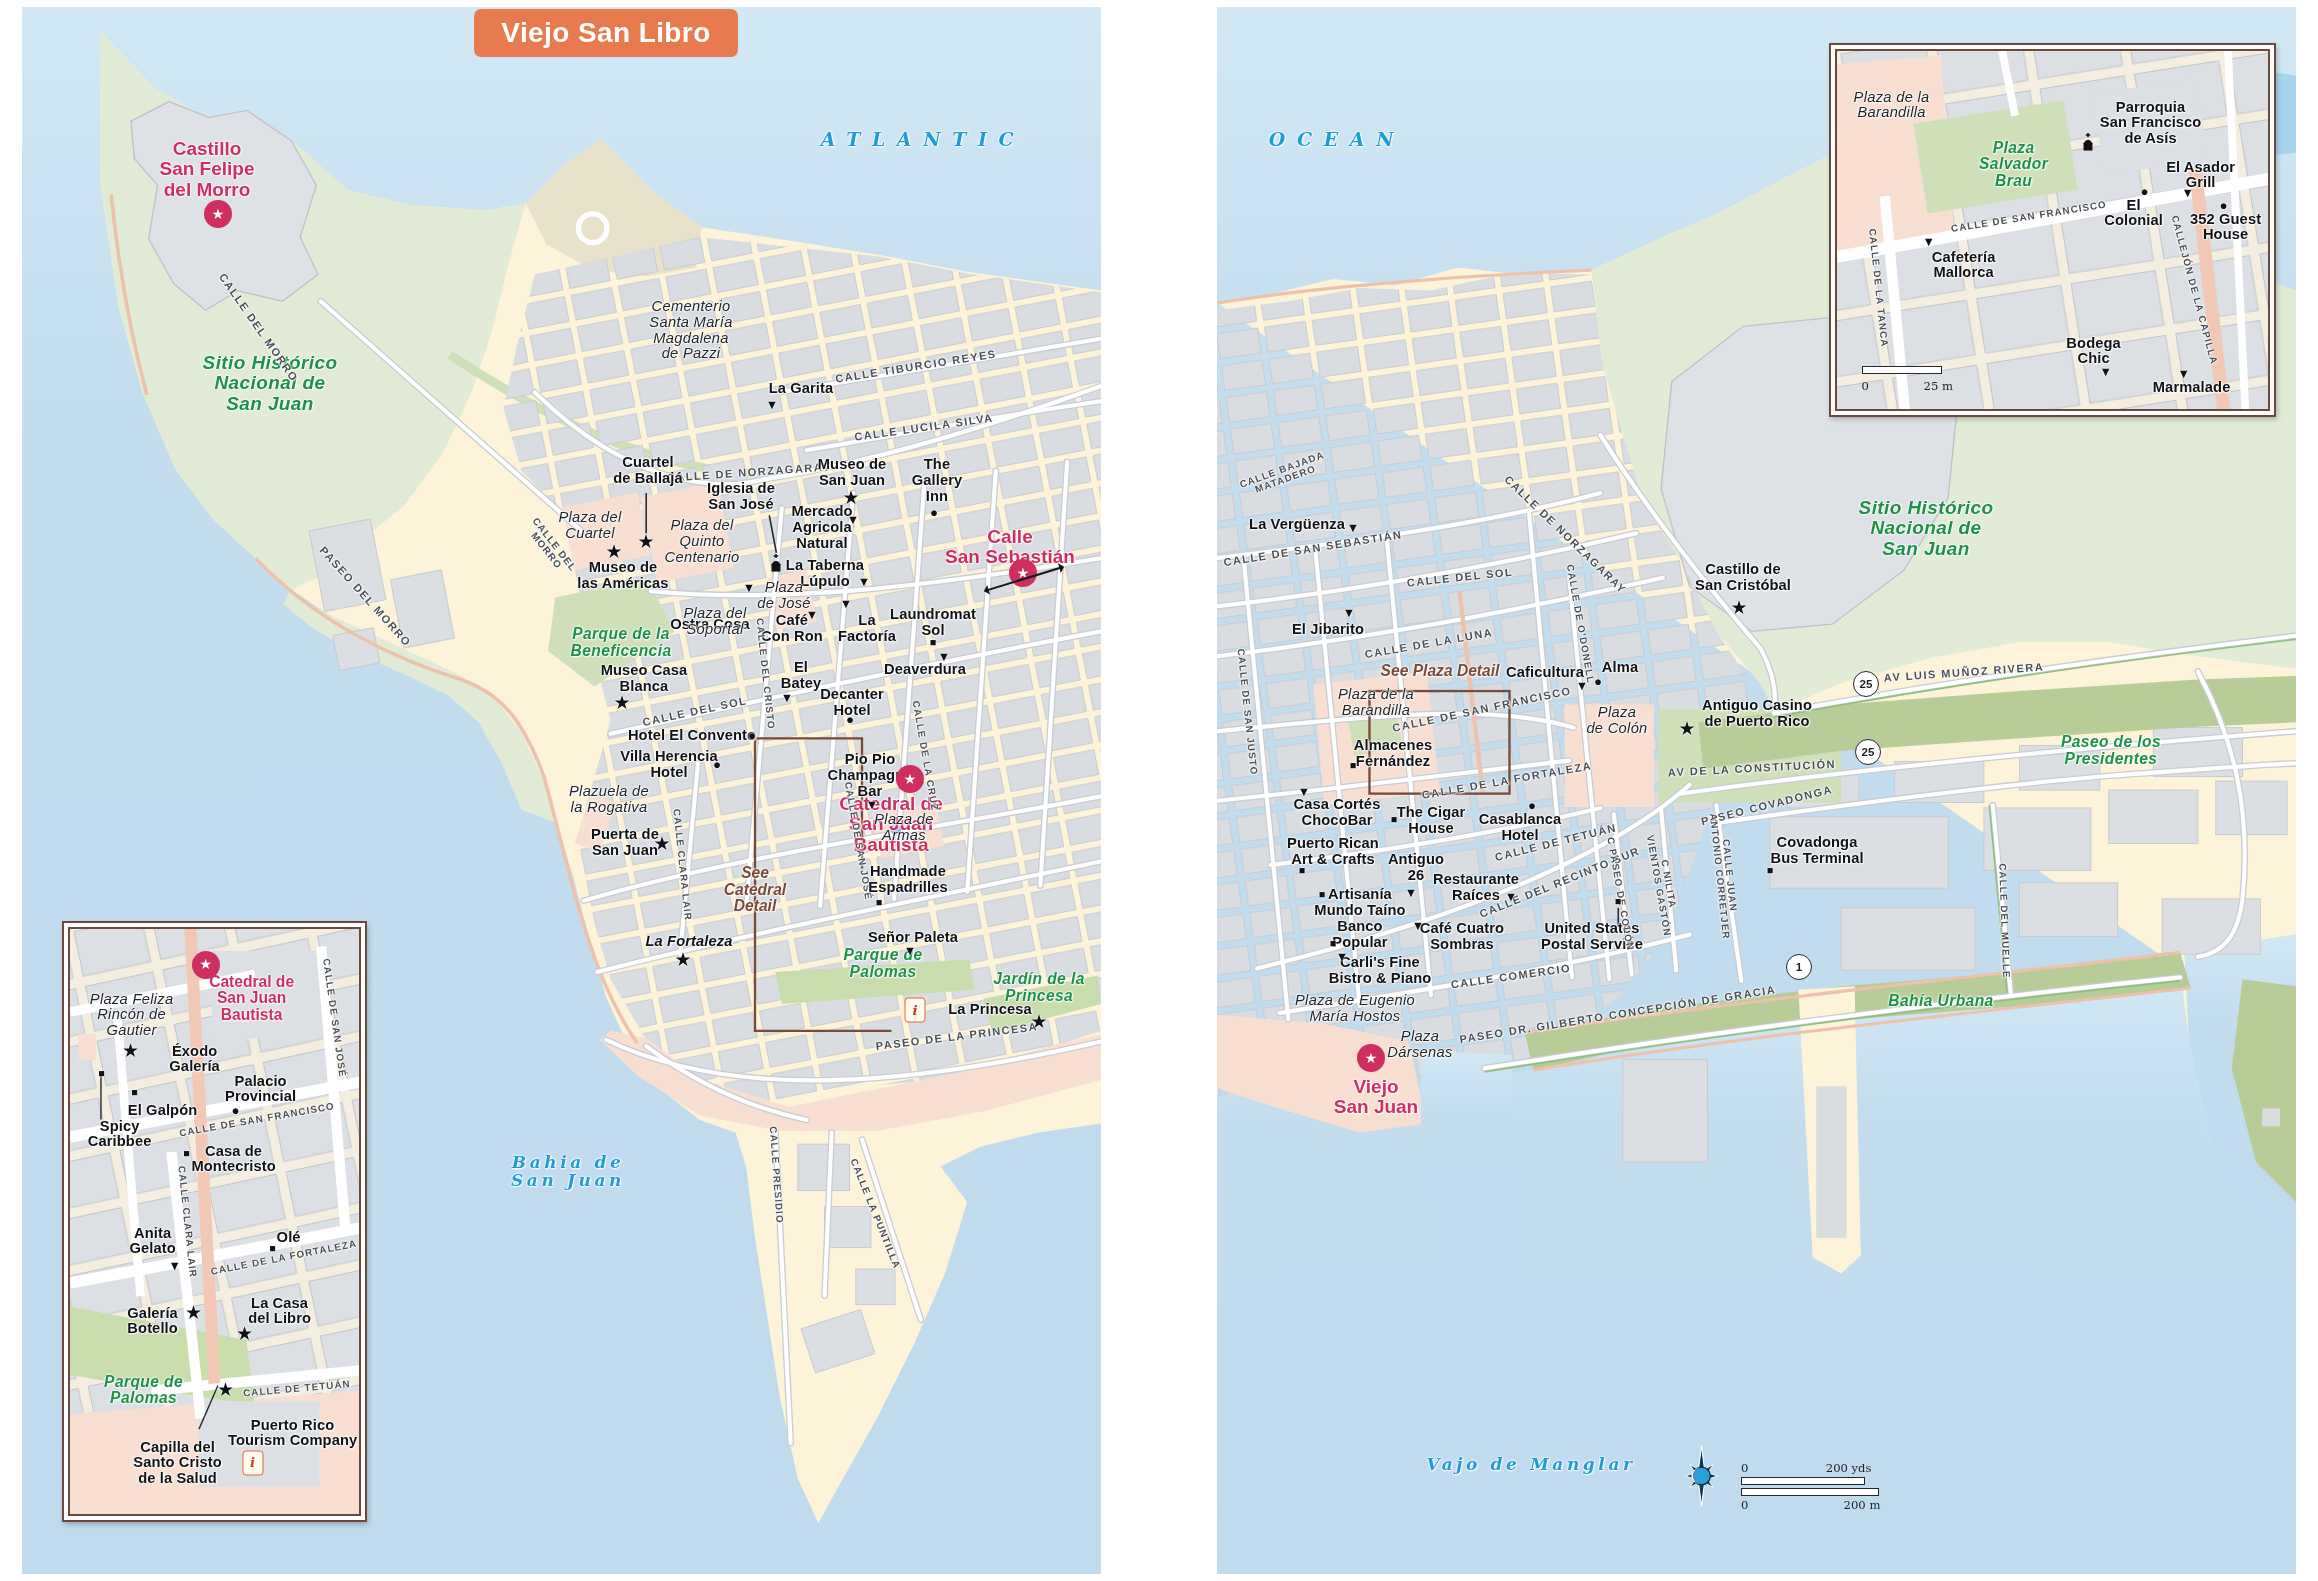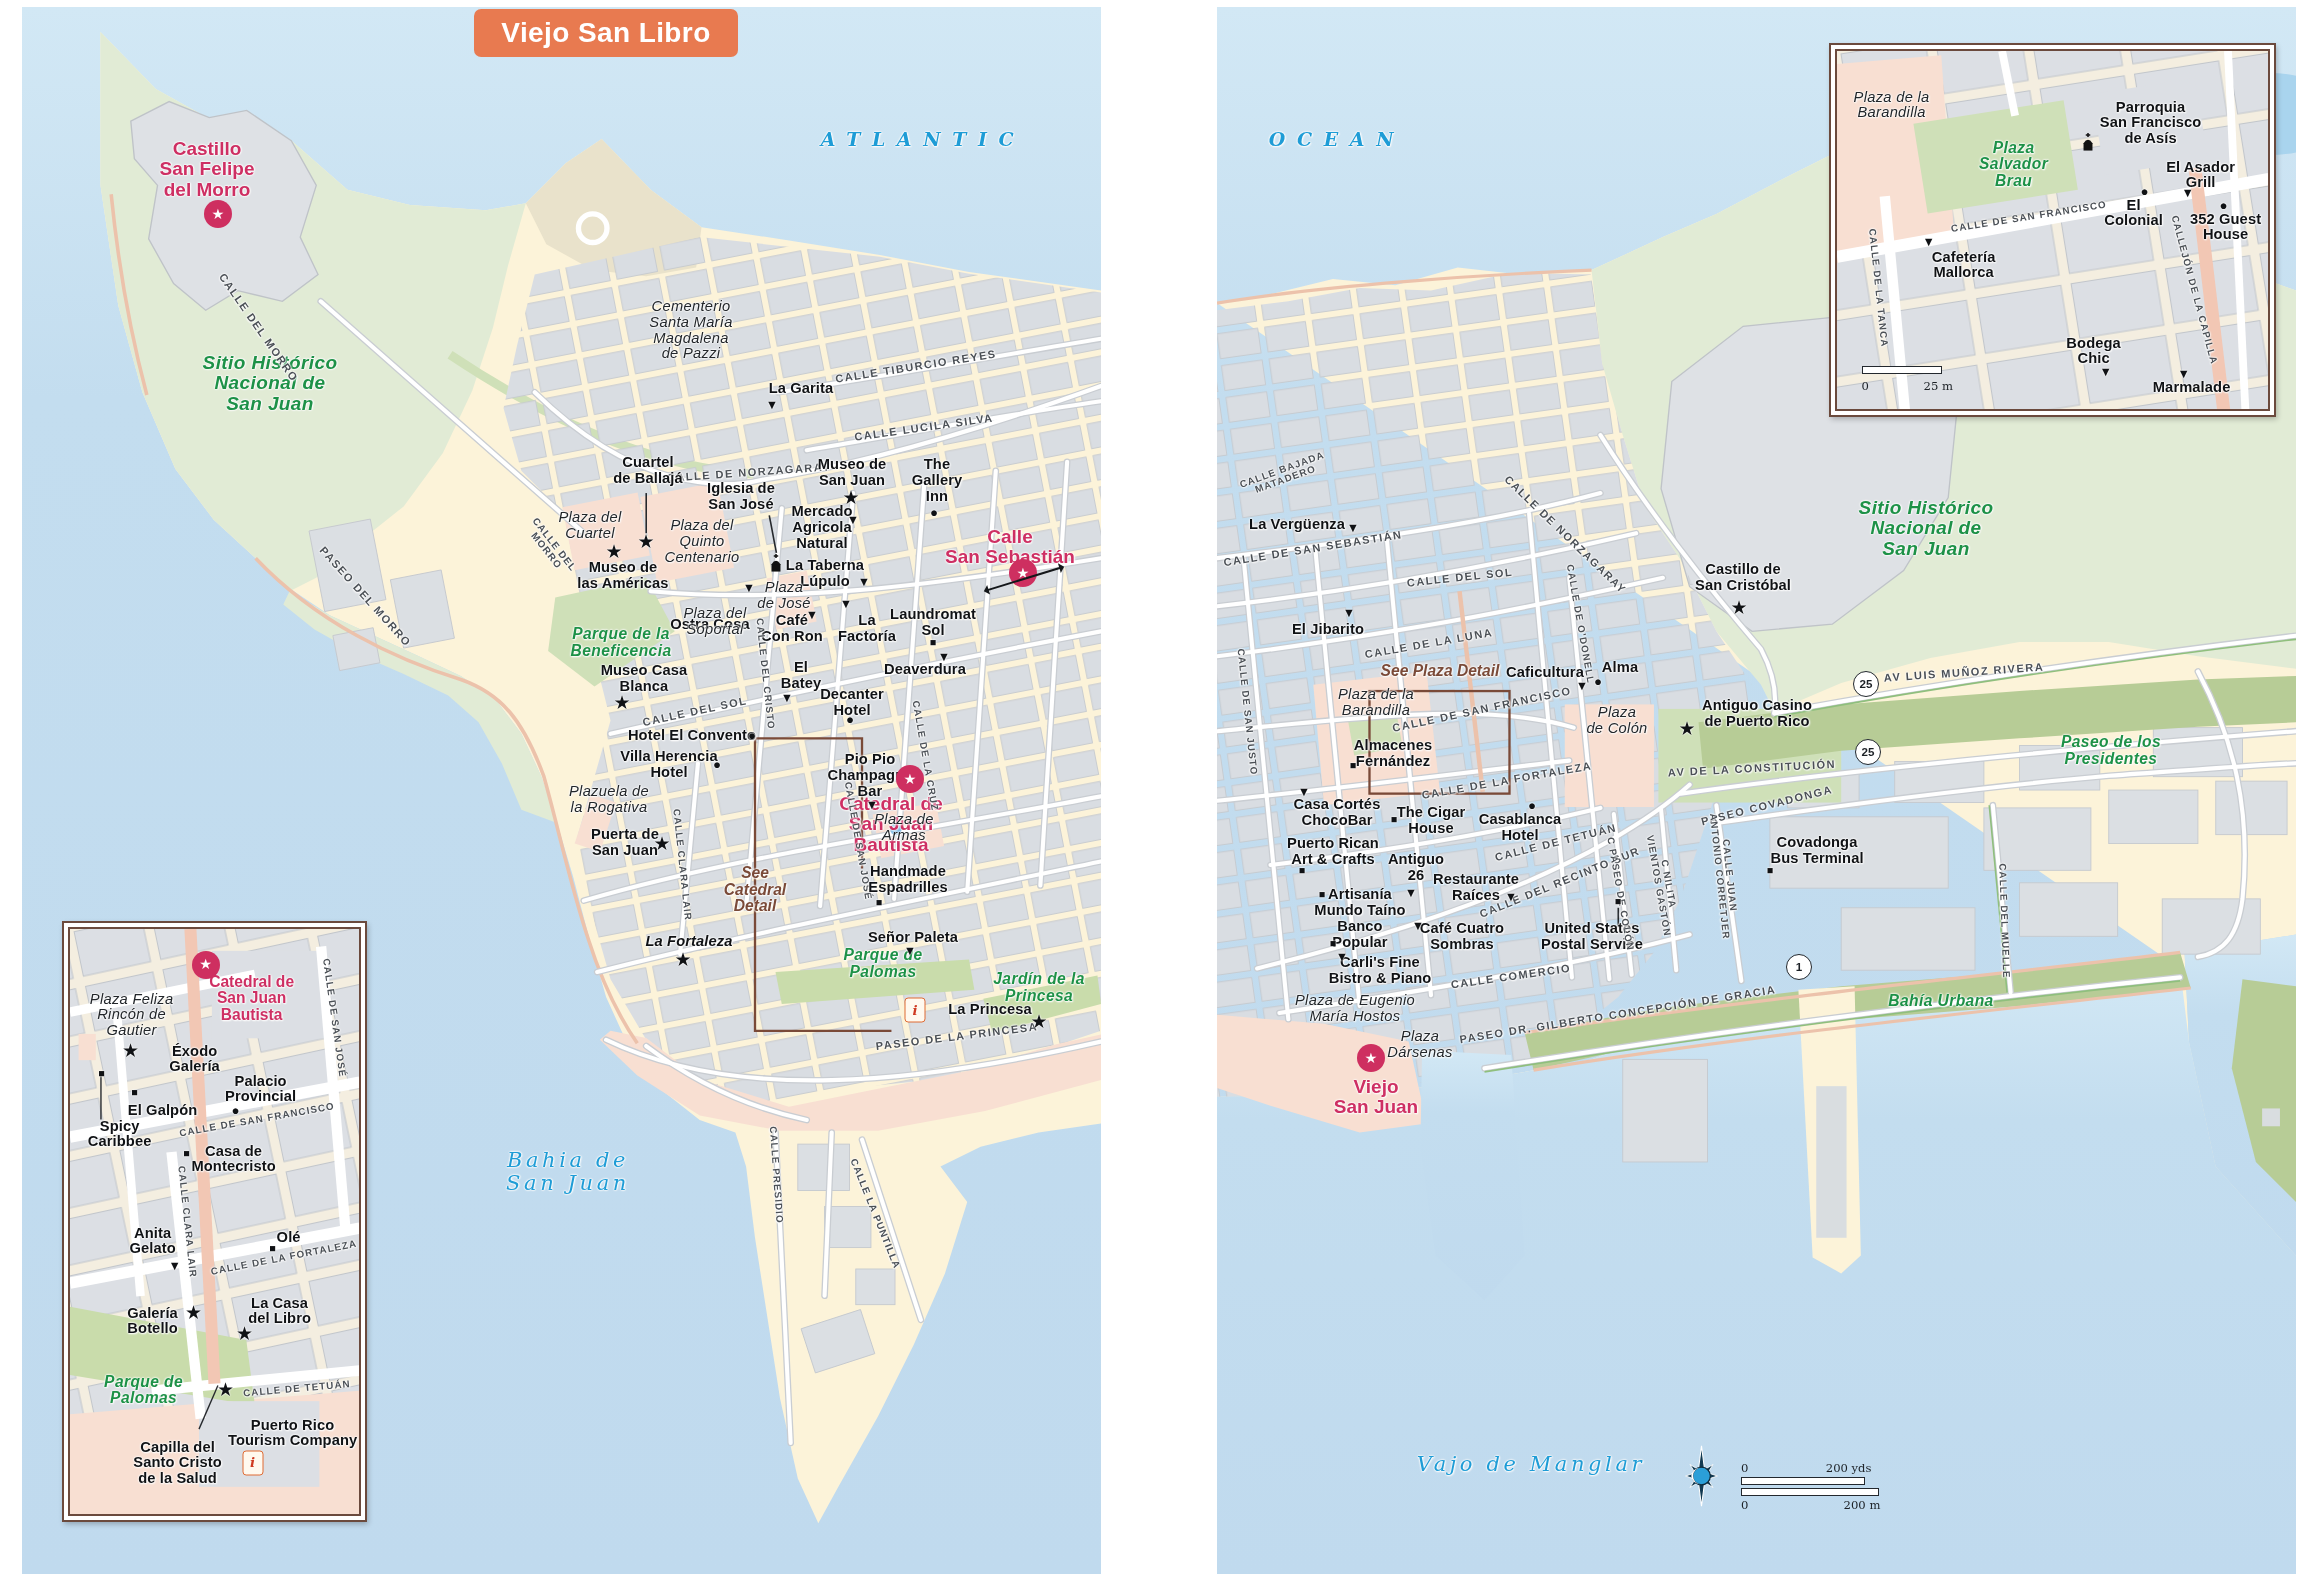--- a/index.html
+++ b/index.html
@@ -10,22 +10,22 @@
   .labels{position:absolute;inset:0;}
   .lbl{position:absolute;transform:translate(-50%,-50%);text-align:center;white-space:nowrap;
     line-height:1.07;color:#101215;
     text-shadow:0 0 1.8px #fff,0 0 1.8px #fff,0 0 2.7px rgba(255,255,255,.9),0.9px 0.9px 1.8px rgba(255,255,255,.9);}
   .poi{font-weight:700;font-size:14.7px;letter-spacing:0.1px;}
   .street{font-size:11px;font-weight:600;color:#4b5056;letter-spacing:1.5px;}
   .streetsm{font-size:9.8px;letter-spacing:1.1px;}
   .area{font-style:italic;font-size:14.7px;color:#22262a;font-weight:400;letter-spacing:0.3px;}
   .park{font-style:italic;font-size:15.6px;color:#1d9147;font-weight:600;letter-spacing:0.4px;}
   .parkbig{font-size:19px;}
-  .water{font-family:"DejaVu Serif",serif;font-style:italic;font-size:21px;color:#1e9cd6;
-    letter-spacing:3.6px;font-weight:400;}
+  .water{font-family:"DejaVu Serif",serif;font-style:italic;font-size:17px;color:#1e9cd6;
+    letter-spacing:3.6px;font-weight:700;}
   .watercaps{letter-spacing:11.6px;font-size:19px;font-weight:600;}
   .pink{color:#ce2f63;font-weight:700;font-size:15.6px;}
   .pinkbig{font-size:19px;}
   .brown{color:#7a4a38;font-weight:700;font-style:italic;font-size:15.6px;}
   .mk{position:absolute;transform:translate(-50%,-50%);color:#101215;
     text-shadow:0 0 1.8px #fff,0 0 1.8px #fff;line-height:1;}
   .mk-star{font-size:19px;} .mk-tri{font-size:12.5px;} .mk-dot{font-size:13.4px;} .mk-sq{font-size:10.7px;}
   .mk-pinkstar{width:28px;height:28px;border-radius:50%;background:#ce2f60;color:#fff;display:flex;
     align-items:center;justify-content:center;font-size:14.3px;text-shadow:none;}
   .mk-shield{width:24px;height:24px;border-radius:50%;background:#fff;border:1.6px solid #23282e;

